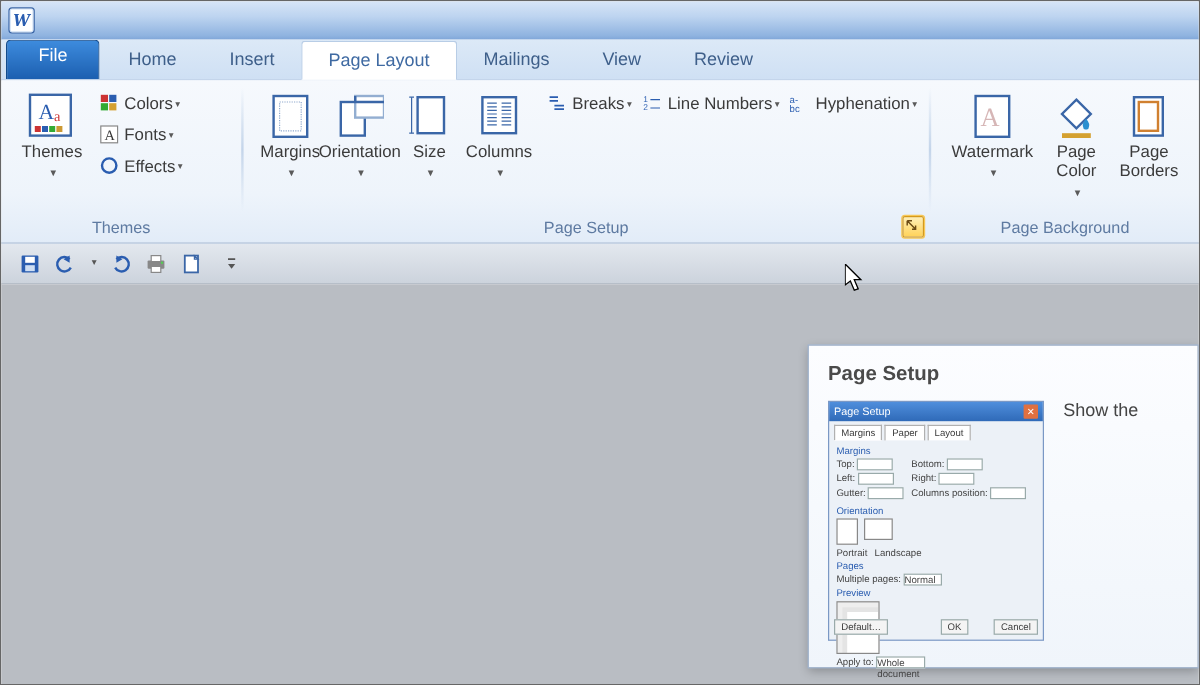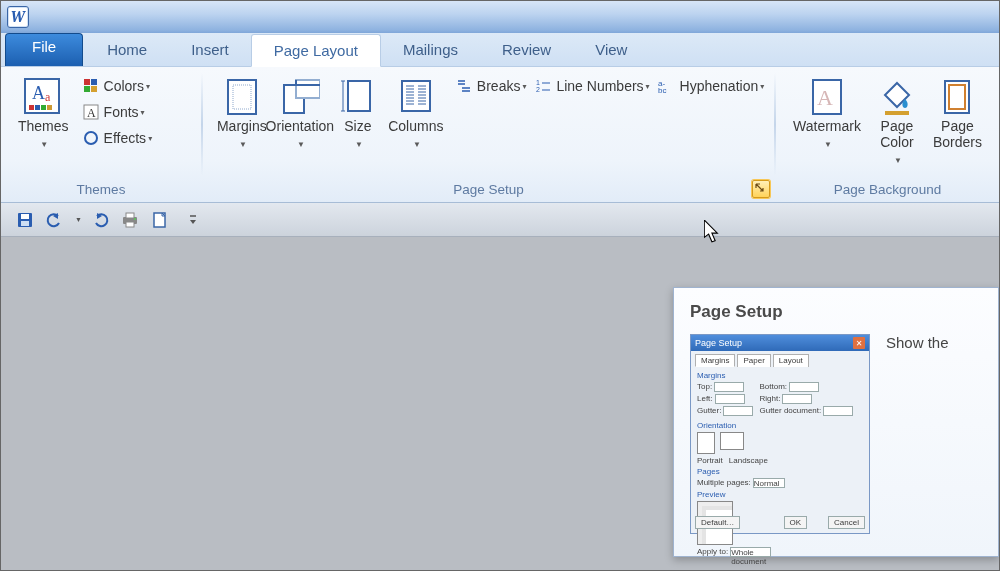--- a/index.html
+++ b/index.html
@@ -73,22 +73,22 @@
 <div class="titlebar">
   <div class="app-icon">W</div>
 </div>
 
 <div class="tabstrip">
   <div class="file-tab">File</div>
   <div class="tab">Home</div>
   <div class="tab">Insert</div>
   <div class="tab active">Page Layout</div>
   <div class="tab">Mailings</div>
+  <div class="tab">View</div>
   <div class="tab">Review</div>
-  <div class="tab">View</div>
 </div>
 
 <div class="ribbon">
 
   <div class="group" style="min-width:200px">
     <div class="group-body">
       <div class="big-btn">
         <div class="ic">
           <svg width="40" height="40" viewBox="0 0 40 40">
             <rect x="2" y="2" width="34" height="34" fill="#fff" stroke="#3a66a7" stroke-width="2"></rect>
@@ -366,21 +366,21 @@
            <div>
              <div class="fld">
                 <span>Bottom:</span>
                 <span class="box"></span>
               </div>
              <div class="fld">
                 <span>Right:</span>
                 <span class="box"></span>
               </div>
              <div class="fld">
-                <span>Gutter document:</span>
+                <span>Columns position:</span>
                 <span class="box"></span>
               </div>
            </div>
         </div>
         <div class="bluelbl" style="margin-top:3px;">Orientation</div>
         <div class="orise">
             <div class="pg"></div>
             <div class="pg" style="width:24px; height:18px;"></div>
           </div>
         <div class="fld" style="gap:6px;">

